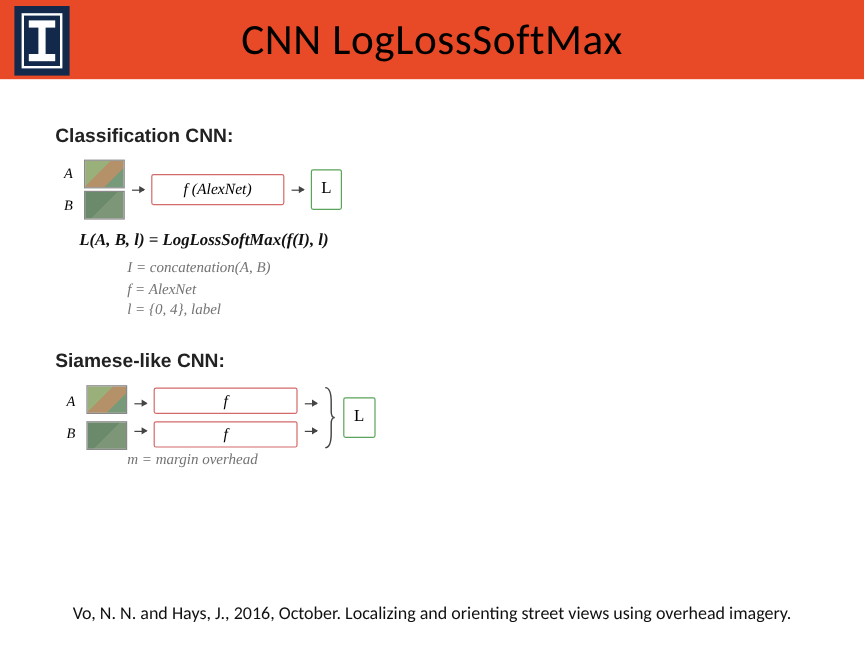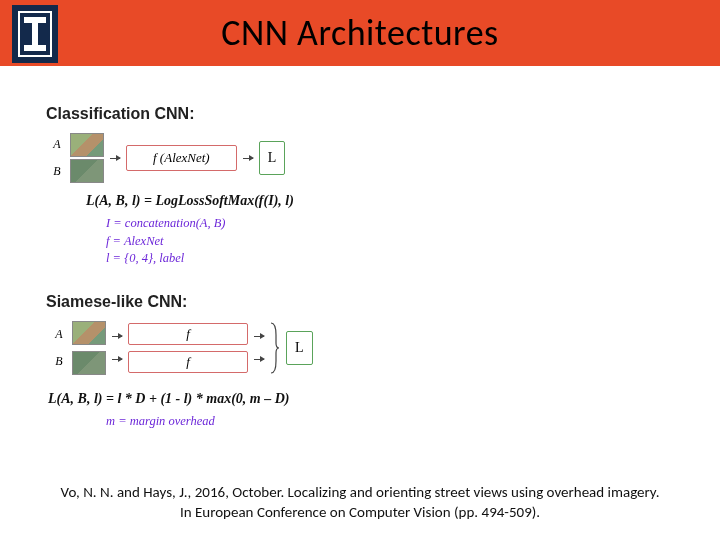--- a/index.html
+++ b/index.html
@@ -30,22 +30,22 @@
   .img-thumb {
     width: 34px; height: 24px; border: 1px solid #888; background: linear-gradient(135deg,#9ab07a 0 40%, #b5916a 40% 70%, #769a7a 70% 100%);
   }
   .img-thumb.sat { background: linear-gradient(135deg,#6b8a6b 0 50%, #7e9678 50% 100%); }
   .thumb-label { font-size: 12px; font-family: "Times New Roman", serif; font-style: italic; margin-right: 2px; width: 10px; text-align: center;}
   .arrow-stub { width: 10px; height: 1px; background: #444; position: relative; }
   .arrow-stub::after { content: ""; position: absolute; right: -1px; top: -3px; border-left: 5px solid #444; border-top: 3.5px solid transparent; border-bottom: 3.5px solid transparent; }
   .block { border: 1.5px solid #d46a6a; border-radius: 2px; padding: 4px 26px; font-family: "Times New Roman", serif; font-style: italic; font-size: 13px; background: #fff; }
   .block-L { border: 1.5px solid #5aa35a; border-radius: 2px; padding: 8px 8px; font-family: "Times New Roman", serif; font-size: 14px; }
   .pair-thumbs { display: flex; flex-direction: column; gap: 2px; }
-  .formula { font-family: "Times New Roman", serif; font-style: italic; font-weight: 700; font-size: 14px; margin: 10px 0 6px 40px; color: #111;}
-  .formula-sub { font-family: "Times New Roman", serif; font-style: italic; font-size: 12.5px; margin-left: 60px; line-height: 1.4; color: #6d28d9;}
+  .formula { font-family: "Times New Roman", serif; font-style: italic; font-weight: 700; font-size: 14px; margin: 10px 0 6px 20px; color: #111;}
+  .formula-sub { font-family: "Times New Roman", serif; font-style: italic; font-size: 12.5px; margin-left: 60px; line-height: 1.4; color: #737373;}
   .spacer-v { height: 14px; }
   .siamese-wrap { margin-left: 8px; }
   .siamese-diagram { display: flex; align-items: center; gap: 6px; }
   .siamese-col-labels { display: flex; flex-direction: column; gap: 12px; }
   .siamese-col-thumbs { display: flex; flex-direction: column; gap: 6px; }
   .siamese-col-arrows { display: flex; flex-direction: column; gap: 22px; }
   .siamese-col-blocks { display: flex; flex-direction: column; gap: 6px; }
   .block-f { border: 1.5px solid #d46a6a; border-radius: 2px; width: 120px; height: 22px; display: flex; align-items: center; justify-content: center; font-family: "Times New Roman", serif; font-style: italic; font-size: 13px; }
   .brace-box { width: 10px; align-self: stretch; position: relative; display:flex; align-items:center;}
   .brace-box svg { height: 54px; }
@@ -58,21 +58,21 @@
 
 <div class="slide">
   <div class="header-bar">
     <div class="logo-box">
       <div class="logo-inner">
         <div class="letter-I">
             <div class="letter-I-stem"></div>
           </div>
       </div>
     </div>
-    <div class="title">CNN Architectures</div>
+    <div class="title">CNN LogLossSoftMax</div>
     <div style="width:58px"></div>
   </div>
 
   <div class="content">
 
     <div class="section-title">Classification CNN:</div>
 
     <div class="diagram-row">
       <div class="siamese-col-labels">
         <span class="thumb-label">A</span>
@@ -121,22 +121,20 @@
         </div>
         <div class="brace-box">
           <svg viewBox="0 0 10 54">
               <path d="M1 2 Q6 2 6 14 L6 22 Q6 27 9 27 Q6 27 6 32 L6 40 Q6 52 1 52" fill="none" stroke="#444" stroke-width="1.2"></path>
             </svg>
         </div>
         <div class="block-L">L</div>
       </div>
     </div>
 
-    <div class="formula2">L(A, B, l) = l * D + (1 - l) * max(0, m – D)</div>
     <div class="formula-sub">m = margin overhead</div>
 
   </div>
 
   <div class="citation">
     <div>Vo, N. N. and Hays, J., 2016, October. Localizing and orienting street views using overhead imagery.</div>
-    <div>In European Conference on Computer Vision (pp. 494-509).</div>
   </div>
 </div>
 
 </body></html>

